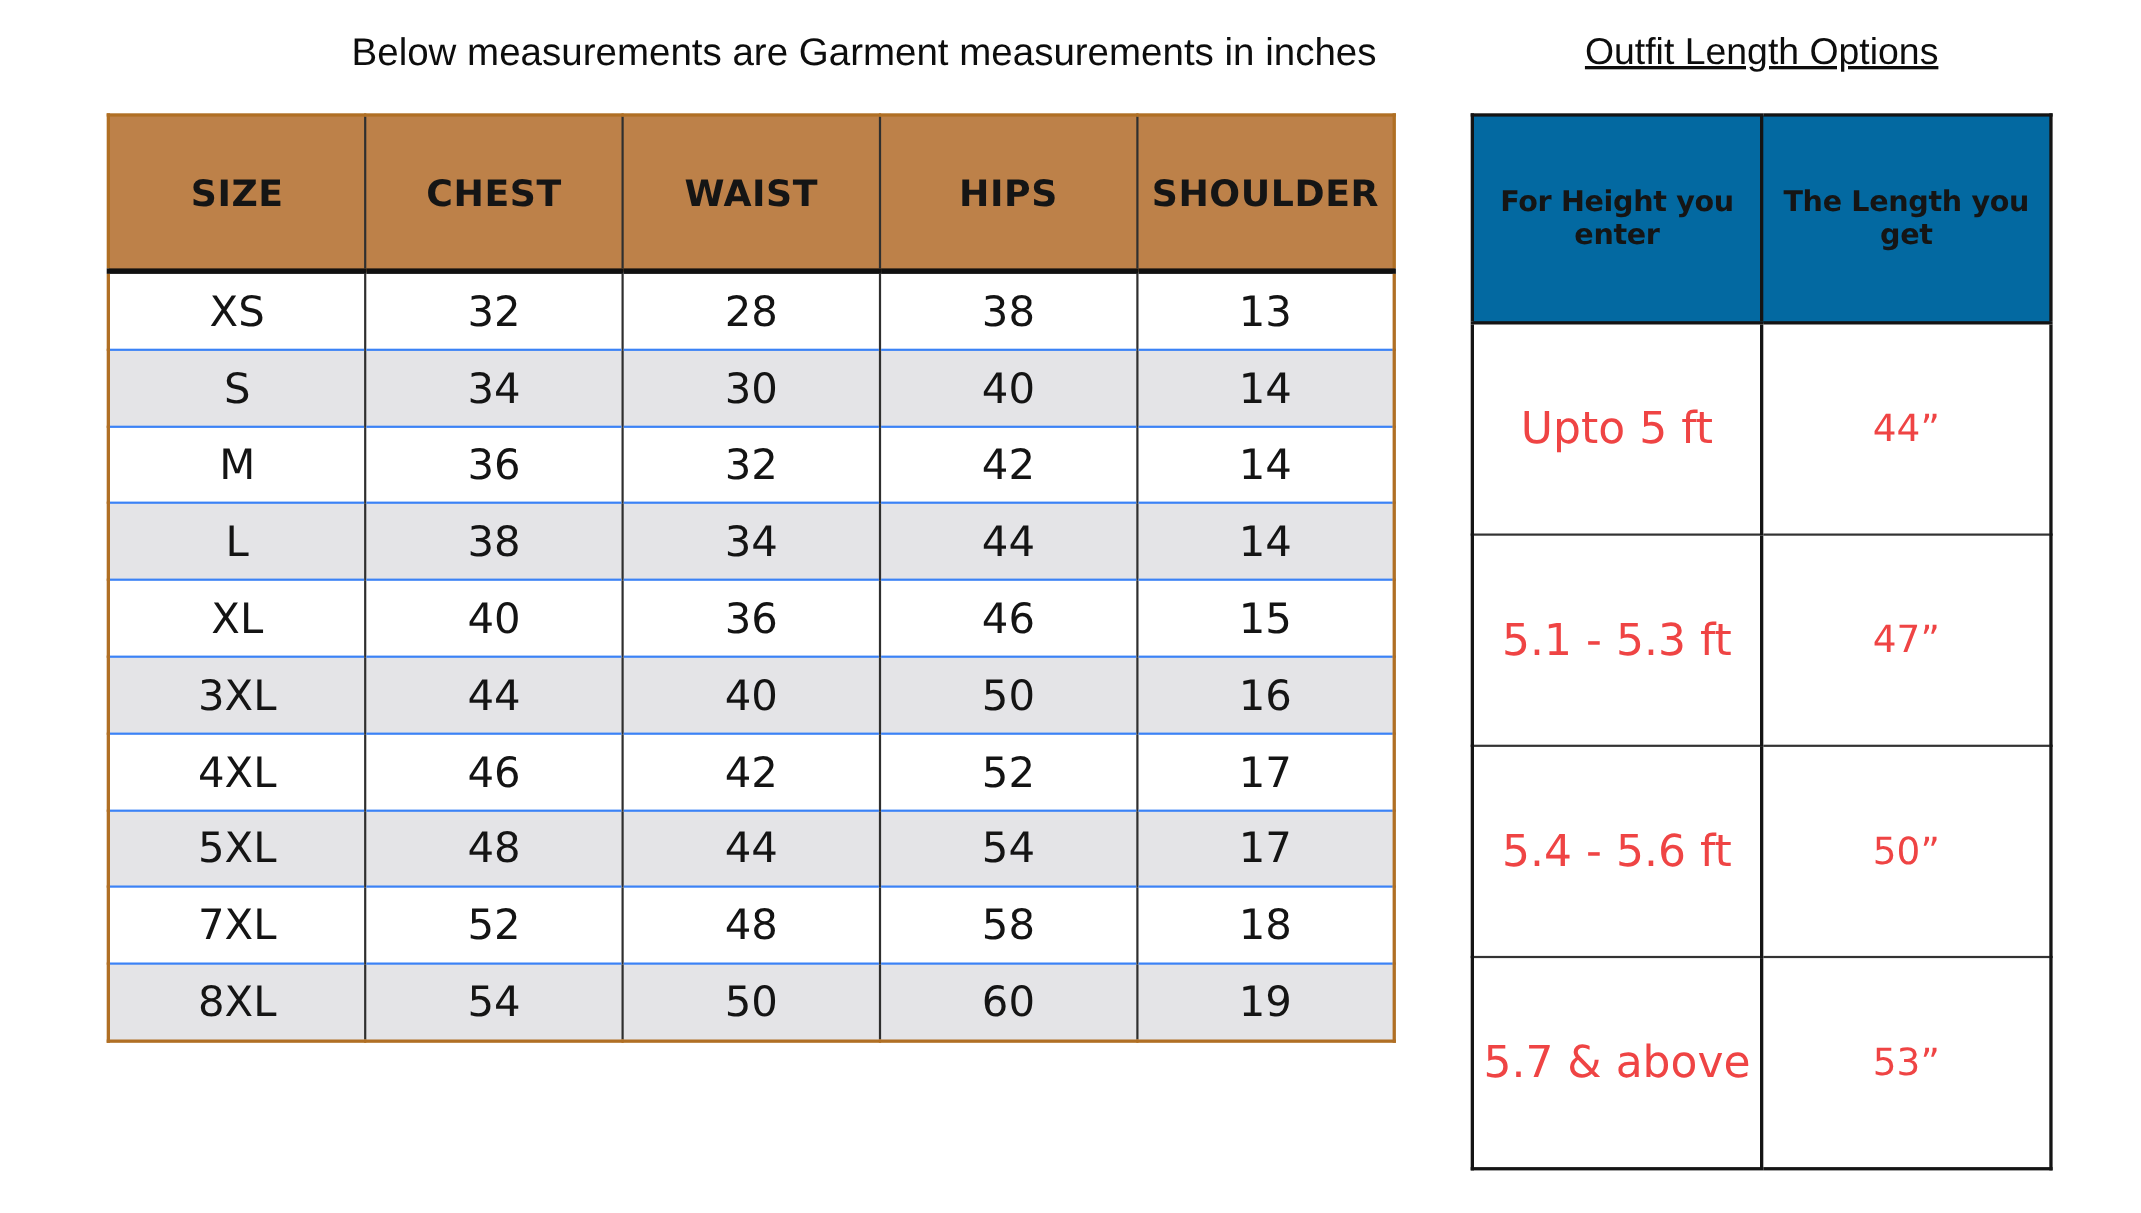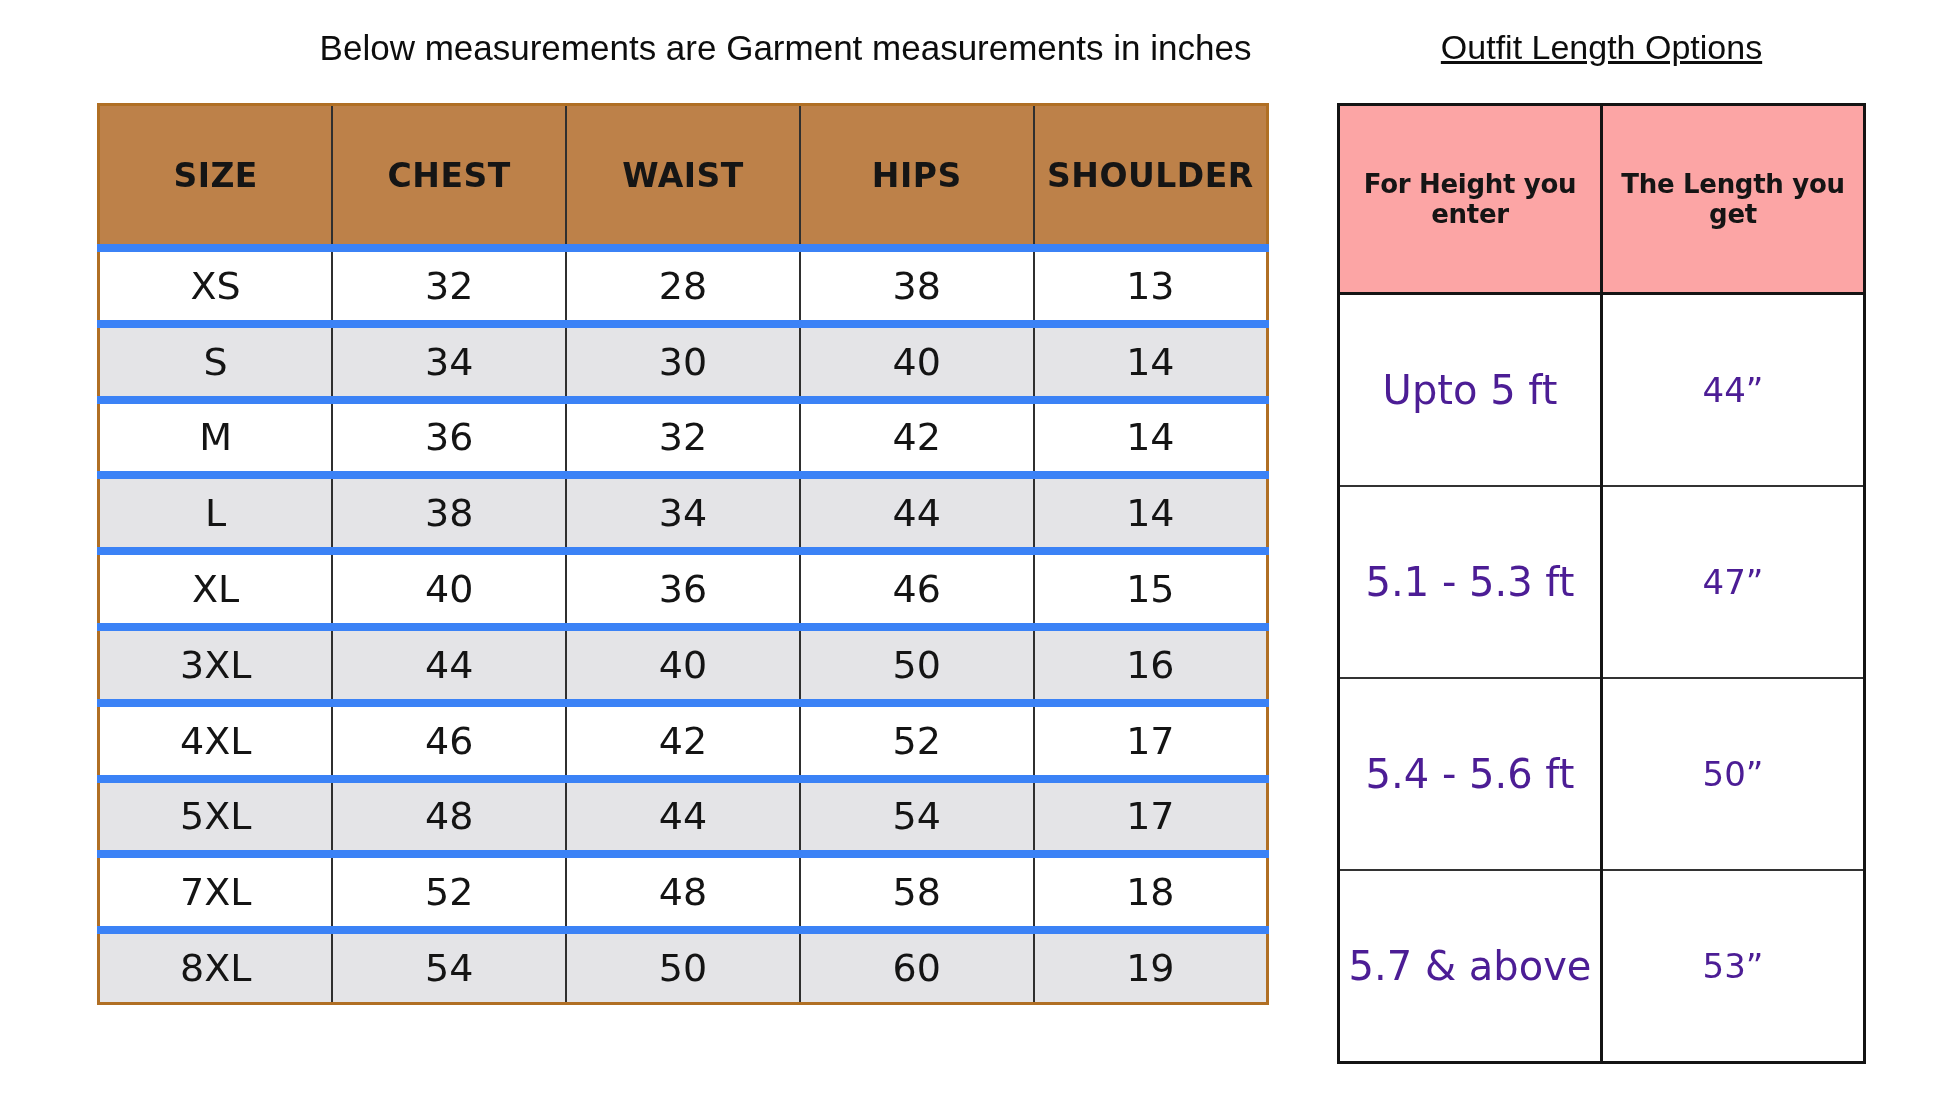--- a/index.html
+++ b/index.html
@@ -21,35 +21,35 @@
   
   #size-chart{left:97px;top:103px;width:1172px;border:3px solid #b06f24;}
   #size-chart th{
     height:136px;background:#bd8149;border-bottom:5px solid #101010;
     font-size:33px;font-weight:700;letter-spacing:.5px;color:#151515;
   }
   #size-chart th:not(:first-child),
   #size-chart td:not(:first-child){border-left:2px solid #2f2f2f;}
   #size-chart td{
     height:65.8px;text-align:center;font-size:38px;font-weight:500;
-    border-top:8px solid #3b82f6;color:#141414;
+    border-top:2px solid #3b82f6;color:#141414;
   }
   #size-chart tbody tr:nth-child(even){background:#e4e4e7;}
 
   
   #length-options{left:1337px;top:103px;width:529px;border:3px solid #141414;}
   #length-options th{
-    height:184px;background:#fca5a5;border-bottom:3px solid #141414;
+    height:184px;background:#0369a1;border-bottom:3px solid #141414;
     font-size:26px;font-weight:700;letter-spacing:-.3px;color:#151515;
   }
   #length-options th:not(:first-child),
   #length-options td:not(:first-child){border-left:3px solid #141414;}
   #length-options td{
     height:188px;text-align:center;border-top:2px solid #333;
-    font-size:40px;font-weight:500;color:#4c1d95;
+    font-size:40px;font-weight:500;color:#ef4444;
   }
   #length-options td:nth-child(2){font-size:34px;}
 </style>
 </head>
 <body>
 
 <div id="left-title" class="title">Below measurements are Garment measurements in inches</div>
 
 <div id="right-title" class="title">Outfit Length Options</div>
 

